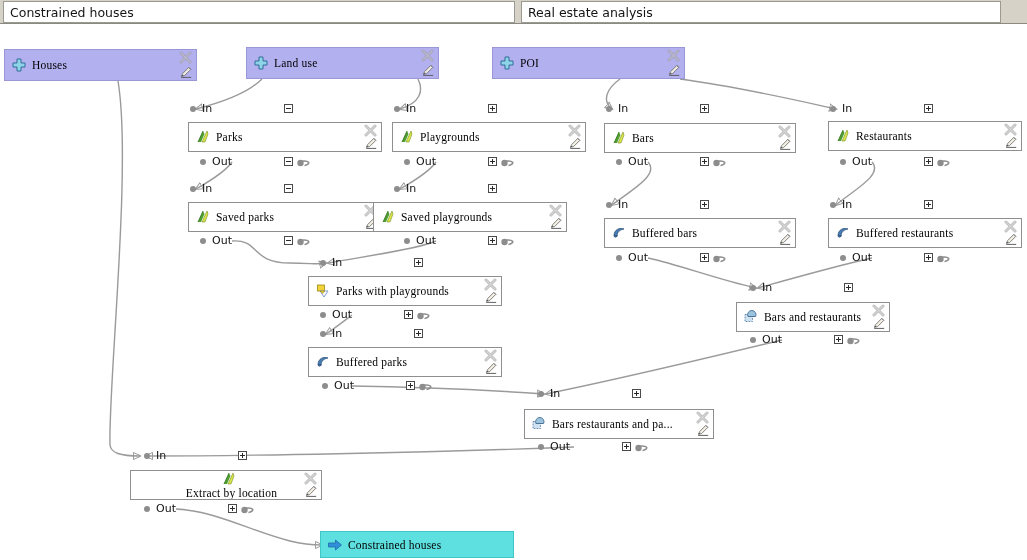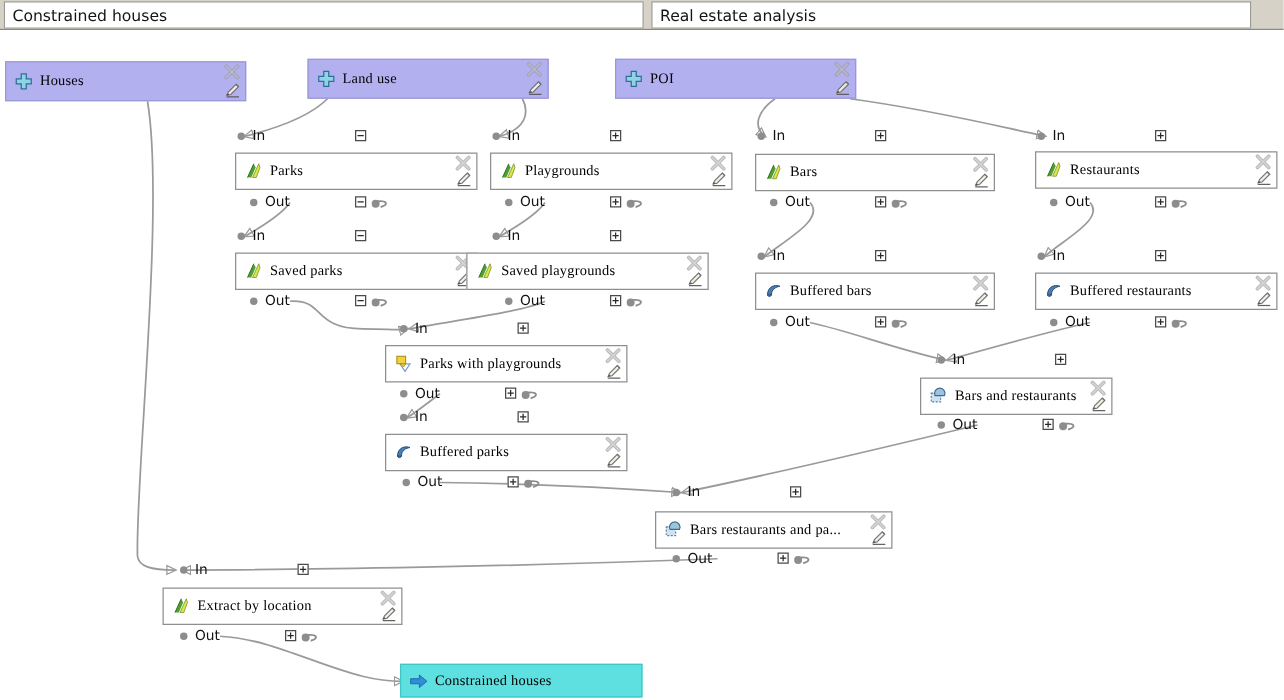--- a/index.html
+++ b/index.html
@@ -460,21 +460,21 @@
         </span>
         <span class="npen">
           <svg xmlns="http://www.w3.org/2000/svg" class="gi" width="14" height="14" viewBox="0 0 14 14">
             <path d="M2.5 11.2 L3.6 8.6 L9.8 2.4 L11.8 4.4 L5.6 10.6 Z" fill="#f3efe2" stroke="#6c6c6c" stroke-width=".9"></path>
             <path d="M9.8 2.4 L11.8 4.4" stroke="#6c6c6c" stroke-width=".9"></path>
             <path d="M2.5 11.2 L4.2 10.2" stroke="#4a4a4a" stroke-width="1"></path>
             <path d="M2.2 12.4 L12.2 12.4" stroke="#5a5a5a" stroke-width="1"></path>
           </svg>
         </span>
       </div>
-      <div class="node" style="left: 130px; top: 445px; width: 192px; height: 30px;">
+      <div class="node" style="left: 130px; top: 445px; width: 192px; height: 30px; flex-direction: column;">
         <span class="icon">
           <svg xmlns="http://www.w3.org/2000/svg" class="gi" width="16" height="16" viewBox="0 0 16 16">
             <path d="M3 13 L8 2 L9.5 5 L6 13 Z" fill="#4f9f2f"></path>
             <path d="M7 13 L12 2 L13 5 L10 13 Z" fill="#d8e84a" stroke="#7a8a20" stroke-width=".6"></path>
             <path d="M3 13 L8 2" stroke="#2f6f1f" stroke-width=".8" fill="none"></path>
           </svg>
         </span>
         <span class="label">Extract by location</span>
         <span class="nx">
           <svg xmlns="http://www.w3.org/2000/svg" class="gi" width="13" height="13" viewBox="0 0 13 13">

